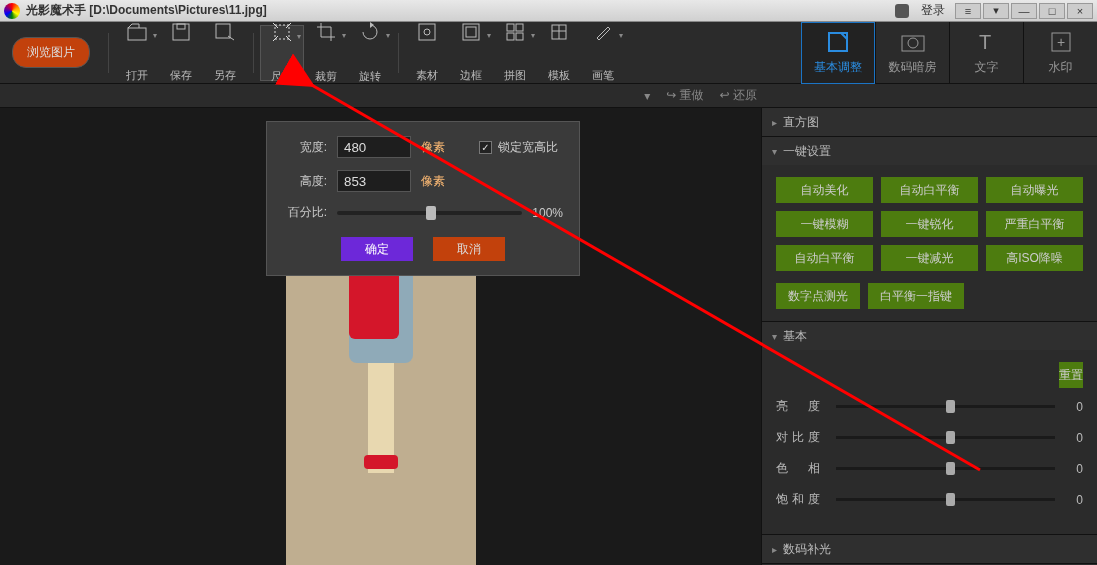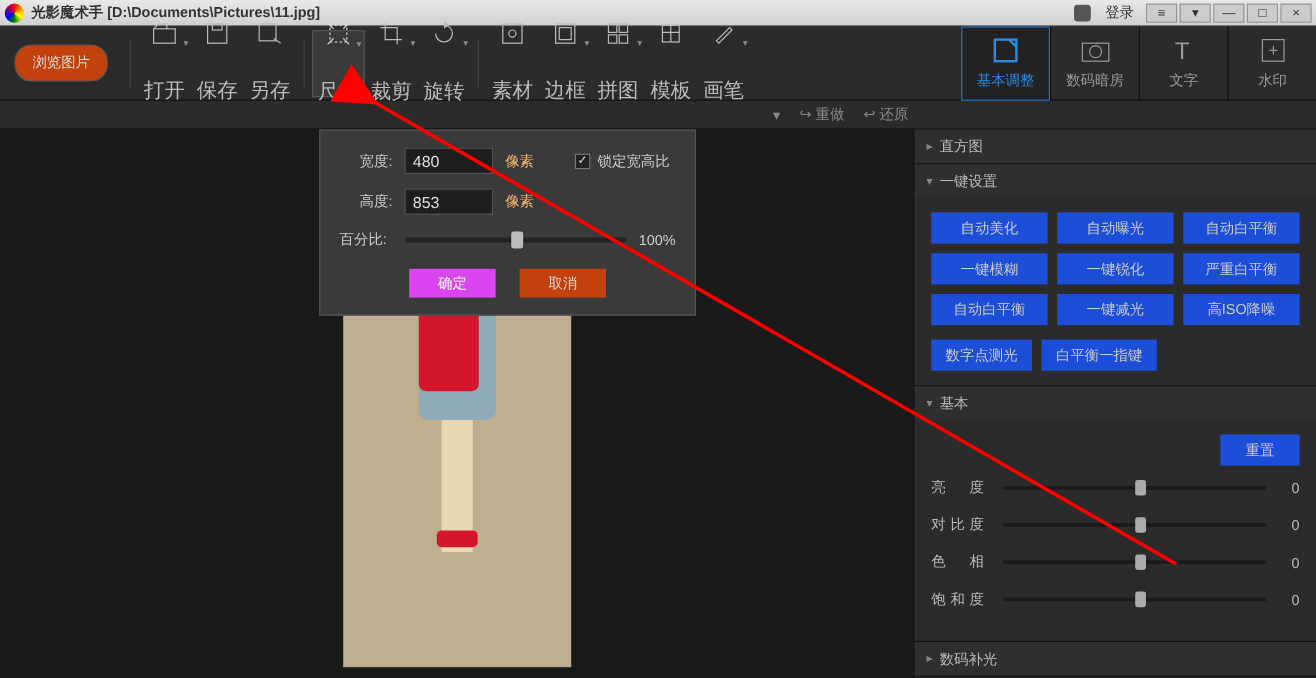--- a/index.html
+++ b/index.html
@@ -14,36 +14,36 @@
 .titlebar .wins { display:flex; gap:2px; }
 .titlebar .wins div { width:26px; height:16px; background:#ccc; border:1px solid #999; display:flex; align-items:center; justify-content:center; font-size:11px; color:#333; }
 
 
 .toolbar { height:62px; background:#2b2b2b; display:flex; align-items:center; border-bottom:1px solid #111; }
 .browse-btn { margin:13px 12px; padding:6px 14px; border:1px solid #555; border-radius:14px; color:#ddd; background:#c2410c; }
 .tool { width:44px; height:56px; display:flex; flex-direction:column; align-items:center; justify-content:center; gap:4px; color:#bbb; position:relative; }
 .tool.active { background:#3a3a3a; border:1px solid #555; }
 .tool .drop { position:absolute; right:2px; top:6px; font-size:8px; color:#888; }
 .tool .ico { width:22px; height:22px; display:flex; align-items:center; justify-content:center; }
-.tool .lbl { font-size:17px;margin-top:23px; }
+.tool .lbl { font-size:11px;margin-top:23px; }
 .tool-sep { width:1px; height:40px; background:#444; margin:0 6px; }
 .spacer { flex:1; }
 
 
 .rtabs { display:flex; height:62px; }
 .rtab { width:74px; display:flex; flex-direction:column; align-items:center; justify-content:center; gap:4px; color:#999; border-left:1px solid #111; }
 .rtab.active { border:1px solid #1b74c5; color:#2a8ce0; background:#222; }
 .rtab .ico { width:26px; height:26px; display:flex; align-items:center; justify-content:center; }
 
 
 .subbar { height:24px; background:#2b2b2b; display:flex; align-items:center; justify-content:flex-end; padding-right:340px; gap:16px; color:#888; border-bottom:1px solid #111; }
 
 
 .work { display:flex; height:457px; }
-.canvas { flex:1; background:#1a1a1a; position:relative; display:flex; justify-content:center; }
+.canvas { flex:1; background:#1a1a1a; position:relative; display:flex; justify-content:center;margin-top:13px; }
 .photo { margin-top:18px; width:190px; height:430px; background:linear-gradient(#d8c8a8 0%,#d8c8a8 20%,#bfae90 20%,#bfae90 100%); position:relative; overflow:hidden; }
 .photo .person { position:absolute; left:50%; top:70px; transform:translateX(-50%); width:80px; height:260px; }
 .photo .hair { width:38px; height:44px; background:#1a1410; border-radius:50% 50% 40% 40%; margin:0 auto; }
 .photo .body { width:64px; height:110px; background:#8faab8; border-radius:8px; margin:0 auto; }
 .photo .bag { position:absolute; top:60px; left:8px; width:50px; height:70px; background:#d4162a; border-radius:6px; }
 .photo .legs { width:26px; height:110px; background:#e8d8b0; margin:0 auto; }
 .photo .shoe { position:absolute; bottom:0; left:50%; transform:translateX(-50%); width:34px; height:14px; background:#d4162a; border-radius:4px; }
 
 
 .dialog { position:absolute; left:266px; top:0; width:314px; background:#3a3a3a; border:1px solid #555; padding:14px 16px 14px 16px; z-index:5; }
@@ -51,35 +51,35 @@
 .drow .lab { width:44px; text-align:right; color:#ccc; }
 .drow input[type=text] { width:74px; height:22px; background:#1e1e1e; border:1px solid #555; color:#ddd; padding:0 6px; }
 .drow .unit { color:#fdba74; width:30px; }
 .drow .chk { display:flex; align-items:center; gap:6px; }
 .drow .chk .box { width:13px; height:13px; background:#222; border:1px solid #777; display:flex; align-items:center; justify-content:center; font-size:10px; color:#ddd; }
 .slider-row { display:flex; align-items:center; gap:10px; margin-bottom:16px; }
 .slider-row .track { flex:1; height:4px; background:#222; position:relative; border-radius:2px; }
 .slider-row .thumb { position:absolute; top:-5px; width:10px; height:14px; background:#bbb; border-radius:2px; }
 .dbtns { display:flex; justify-content:center; gap:20px; }
 .dbtns .btn { width:72px; height:24px; display:flex; align-items:center; justify-content:center; }
-.dbtns .ok { background:#d946ef; color:#fff; }
+.dbtns .ok { background:#6d28d9; color:#fff; }
 .dbtns .cancel { background:#c2410c; color:#ddd; }
 
 
 .panel { width:336px; background:#2b2b2b; border-left:1px solid #111; overflow:hidden; }
 .accordion { border-bottom:1px solid #111; }
 .acc-hd { height:28px; display:flex; align-items:center; padding:0 10px; color:#bbb; gap:6px; background:#2f2f2f; }
 .acc-hd .arrow { font-size:10px; color:#888; }
 .acc-body { padding:12px 14px; }
 .btn-grid { display:grid; grid-template-columns:repeat(3,1fr); gap:8px; }
-.pbtn { height:26px; background:#1d4ed8; display:flex; align-items:center; justify-content:center; color:#ccc; font-size:12px; }
+.pbtn { height:26px; background:#4d7c0f; display:flex; align-items:center; justify-content:center; color:#ccc; font-size:12px; }
 .btn-row2 { display:flex; gap:8px; margin-top:12px; }
 .btn-row2 .pbtn { flex:0 0 auto; padding:0 12px; }
 .reset-row { display:flex; justify-content:flex-end; margin-bottom:10px; }
-.reset-row .pbtn { width:66px; }
+.reset-row .pbtn { width:24px; }
 .sld { display:flex; align-items:center; gap:10px; margin-bottom:14px; }
 .sld .slab { width:50px; color:#bbb; letter-spacing:4px; }
 .sld .strack { flex:1; height:3px; background:#1a1a1a; position:relative; }
 .sld .sthumb { position:absolute; left:50%; top:-5px; width:9px; height:13px; background:#aaa; border-radius:2px; }
 .sld .sval { width:18px; text-align:right; color:#bbb; }
 
 
 .arrow-svg { position:absolute; left:0; top:0; pointer-events:none; z-index:10; }
 
 
@@ -290,21 +290,21 @@
           <div class="box">✓</div>
           <span>锁定宽高比</span>
         </div>
       </div>
       <div class="drow">
         <div class="lab">高度:</div>
         <input type="text" value="853" style="">
         <div class="unit">像素</div>
       </div>
       <div class="slider-row">
-        <div class="lab" style="width:44px;text-align:left">百分比:</div>
+        <div class="lab" style="width:44px;text-align:right">百分比:</div>
         <div class="track">
           <div class="thumb" style="left:48%"></div>
         </div>
         <div>100%</div>
       </div>
       <div class="dbtns">
         <div class="btn ok">确定</div>
         <div class="btn cancel">取消</div>
       </div>
     </div>
@@ -318,22 +318,22 @@
       </div>
     </div>
     <div class="accordion">
       <div class="acc-hd">
         <span class="arrow">▾</span>
         <span>一键设置</span>
       </div>
       <div class="acc-body">
         <div class="btn-grid">
           <div class="pbtn">自动美化</div>
+          <div class="pbtn">自动白平衡</div>
           <div class="pbtn">自动曝光</div>
-          <div class="pbtn">自动白平衡</div>
           <div class="pbtn">一键模糊</div>
           <div class="pbtn">一键锐化</div>
           <div class="pbtn">严重白平衡</div>
           <div class="pbtn">自动白平衡</div>
           <div class="pbtn">一键减光</div>
           <div class="pbtn">高ISO降噪</div>
         </div>
         <div class="btn-row2">
           <div class="pbtn">数字点测光</div>
           <div class="pbtn">白平衡一指键</div>

